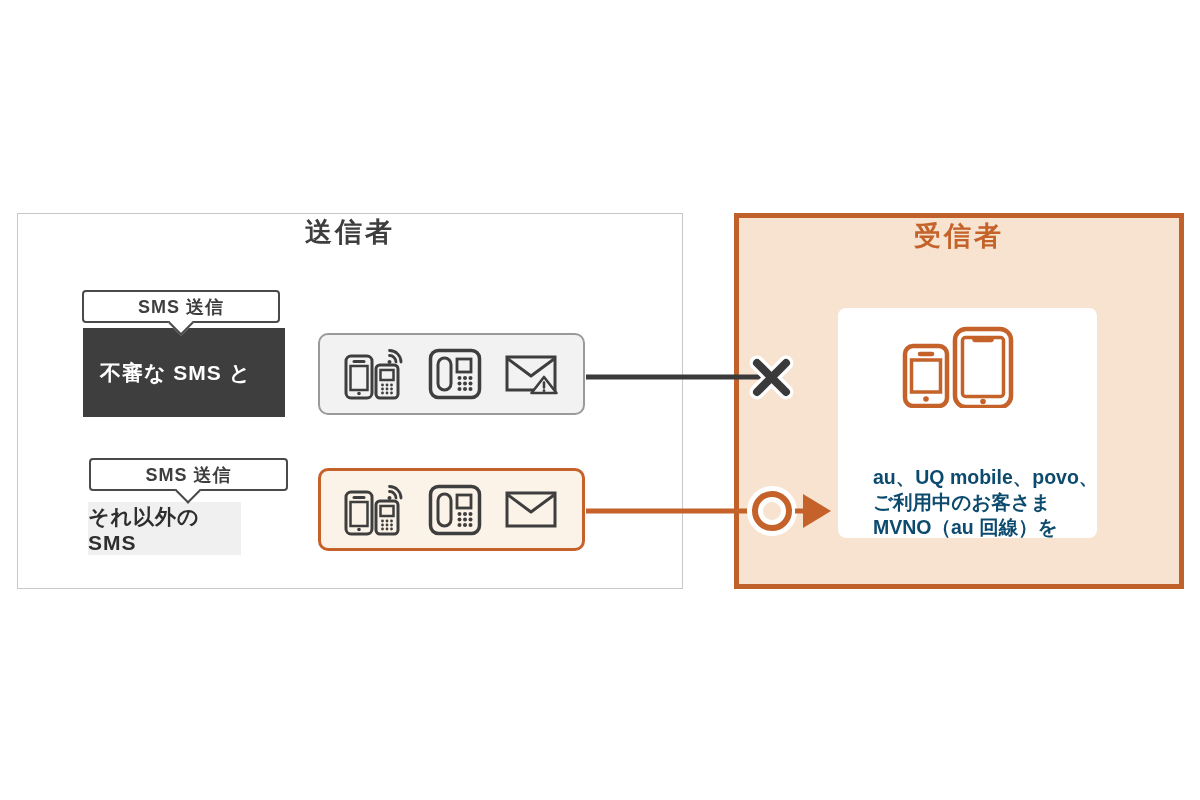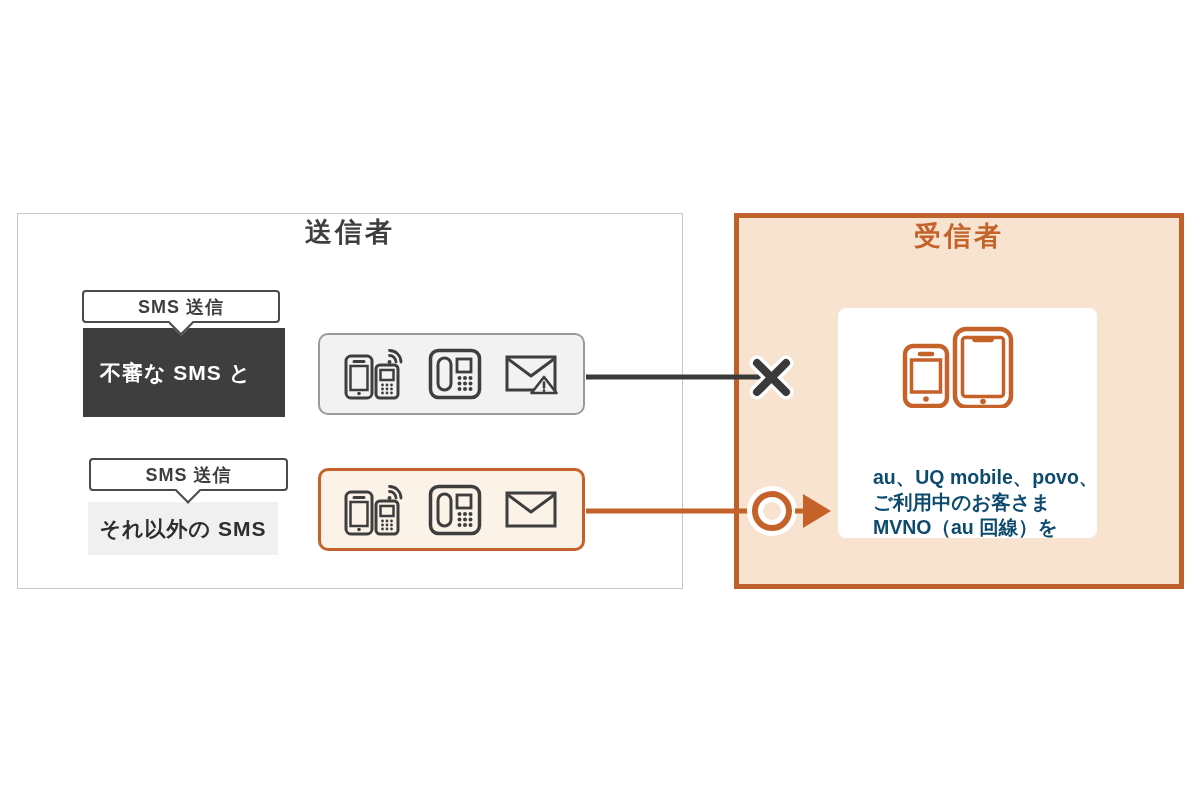--- a/index.html
+++ b/index.html
@@ -12,21 +12,21 @@
   .sender-panel { left:17px; top:213px; width:666px; height:376px; background:#ffffff; border:1px solid #C8C8C8; z-index:1; }
   .receiver-panel { left:734px; top:213px; width:450px; height:376px; background:#F7E3D0; border:5px solid #C0602A; z-index:1; }
   .panel-title { left:0; top:0; width:100%; text-align:center; font-size:27px; font-weight:bold; letter-spacing:3px; color:#3E3E3E; }
   .receiver-panel .panel-title { color:#C4622A; }
 
   
   .badge { background:#ffffff; border:2px solid #4A4A4A; border-radius:4px; display:flex; align-items:center; justify-content:center; font-size:18px; font-weight:bold; color:#3E3E3E; letter-spacing:1px; z-index:3; }
   .badge-tail { width:18px; height:18px; background:#ffffff; border-right:2px solid #4A4A4A; border-bottom:2px solid #4A4A4A; transform:rotate(45deg); z-index:4; }
 
   .dark-box { left:83px; top:328px; width:202px; height:89px; background:#3E3E3E; color:#ffffff; display:flex; flex-direction:column; justify-content:center; padding-left:17px; font-size:21px; font-weight:bold; line-height:30px; letter-spacing:1px; z-index:2; }
-  .gray-box { left:88px; top:502px; width:190px; height:53px; background:#F0F0F0; color:#2E2E2E; display:flex; align-items:center; justify-content:center; font-size:21px; font-weight:bold; letter-spacing:1px; z-index:2; }
+  .gray-box { left:88px; top:502px; width:153px; height:53px; background:#F0F0F0; color:#2E2E2E; display:flex; align-items:center; justify-content:center; font-size:21px; font-weight:bold; letter-spacing:1px; z-index:2; }
 
   .icon-box { width:267px; display:flex; align-items:center; justify-content:space-evenly; z-index:2; }
   .icon-box-1 { left:318px; top:333px; height:82px; background:#F2F2F2; border:2px solid #9A9A9A; border-radius:10px; }
   .icon-box-2 { left:318px; top:468px; height:83px; background:#FBF2E8; border:3px solid #C4622A; border-radius:10px; }
 
   .receiver-card { left:838px; top:308px; width:259px; height:230px; background:#ffffff; border-radius:8px; z-index:2; }
   .receiver-text { left:873px; top:440px; width:230px; font-size:19.5px; font-weight:bold; color:#0c4a6e; line-height:25px; z-index:3;margin-top:25px; }
 
   .overlay { left:0; top:0; width:1200px; height:800px; z-index:5; pointer-events:none; }
 </style>

